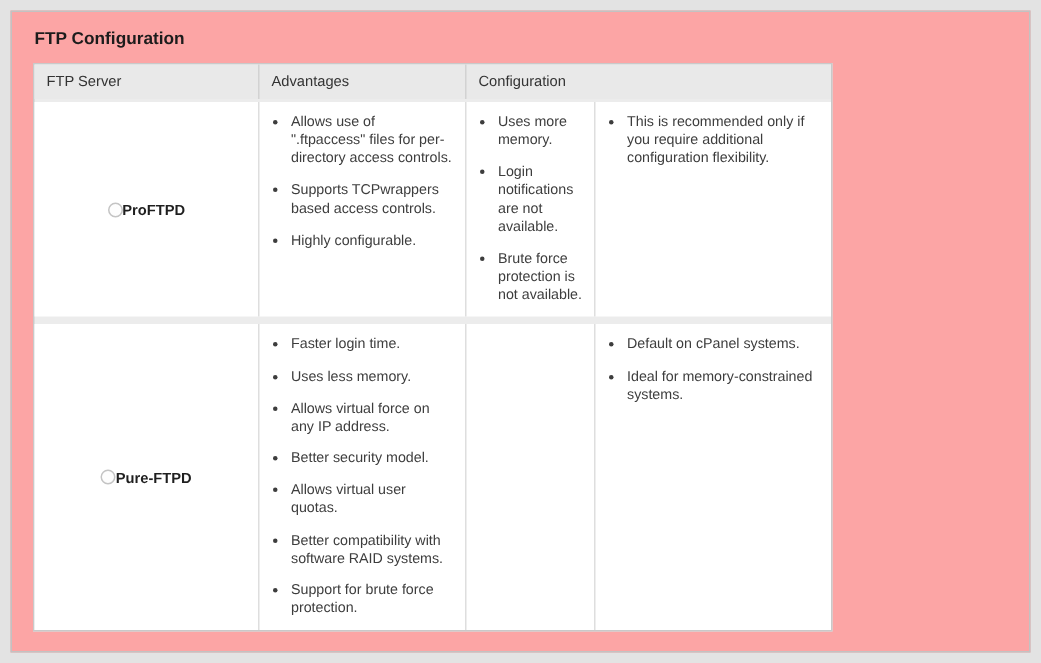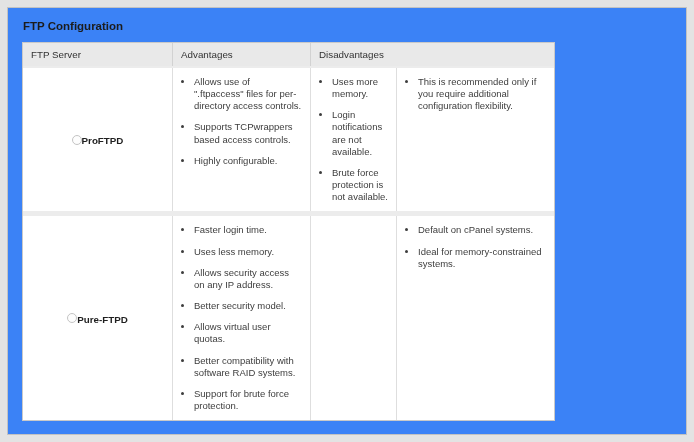--- a/index.html
+++ b/index.html
@@ -6,21 +6,21 @@
   html, body { margin: 0; padding: 0; }
   body {
     width: 694px; height: 442px;
     background: #e3e3e3;
     font-family: "Liberation Sans", sans-serif;
     position: relative;
     overflow: hidden;
   }
   .panel {
     position: absolute; top: 7px; left: 7px; right: 7px; bottom: 7px;
-    background: #3b82f6;
+    background: #fca5a5;
     border: 1px solid #c2c2c2;
     padding: 6px 10px;
     overflow: hidden;
   }
   .title {
     font-size: 11.5px; font-weight: bold; color: #1c1c1c;
     margin: 6px 0 0 5px;
   }
   .desc {
     font-size: 9.8px; font-style: italic; color: #2e2e2e;
@@ -84,21 +84,21 @@
 </head>
 <body>
 
 <div class="panel">
   <div class="title">FTP Configuration</div>
 
   <div class="ftp-table">
     <div class="thead">
       <div class="th">FTP Server</div>
       <div class="th">Advantages</div>
-      <div class="th">Disadvantages</div>
+      <div class="th">Configuration</div>
     </div>
     <div id="table-body">
         <div class="trow r1">
           <div class="cell cell-server">
             <span class="radio">
               <span class="dot"></span>
             </span>
             <div class="server-label">ProFTPD</div>
           </div>
           <div class="cell">
@@ -125,21 +125,21 @@
           <div class="cell cell-server">
             <span class="radio">
               <span class="dot"></span>
             </span>
             <div class="server-label">Pure-FTPD</div>
           </div>
           <div class="cell">
             <ul>
               <li>Faster login time.</li>
               <li>Uses less memory.</li>
-              <li>Allows security access on any IP address.</li>
+              <li>Allows virtual force on any IP address.</li>
               <li>Better security model.</li>
               <li>Allows virtual user quotas.</li>
               <li>Better compatibility with software RAID systems.</li>
               <li>Support for brute force protection.</li>
             </ul>
           </div>
           <div class="cell"></div>
           <div class="cell">
             <ul>
               <li>Default on cPanel systems.</li>

